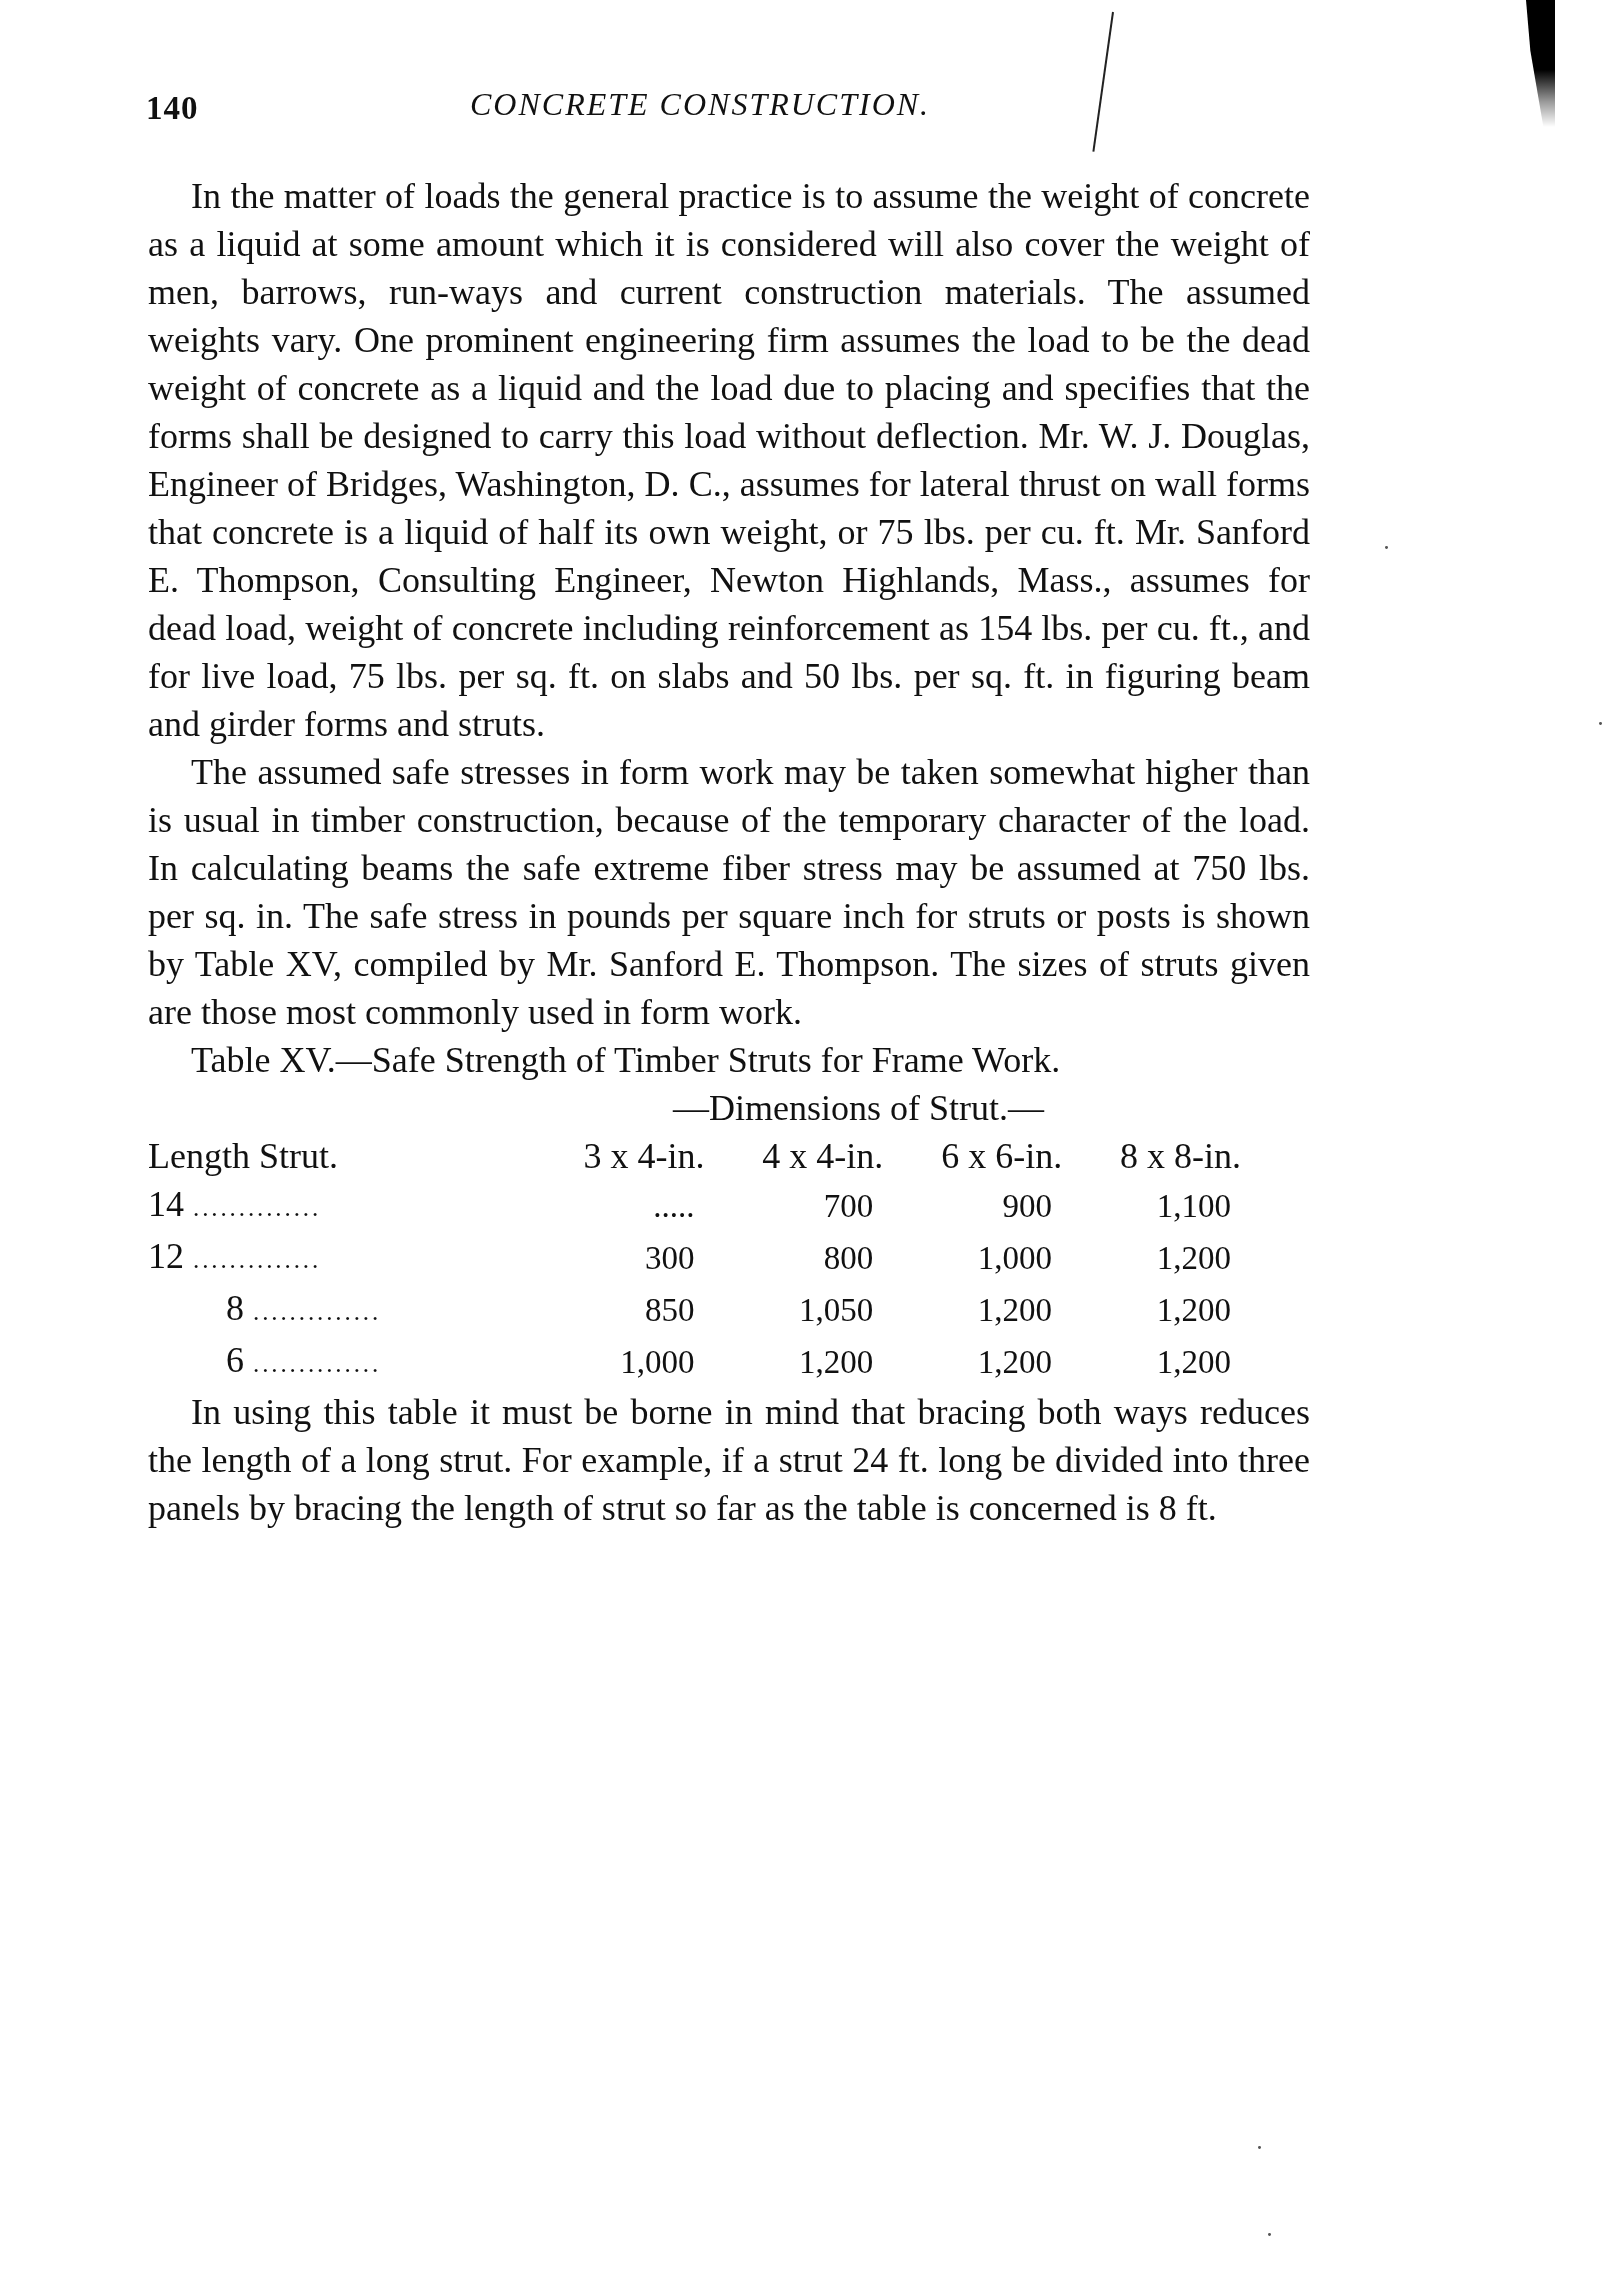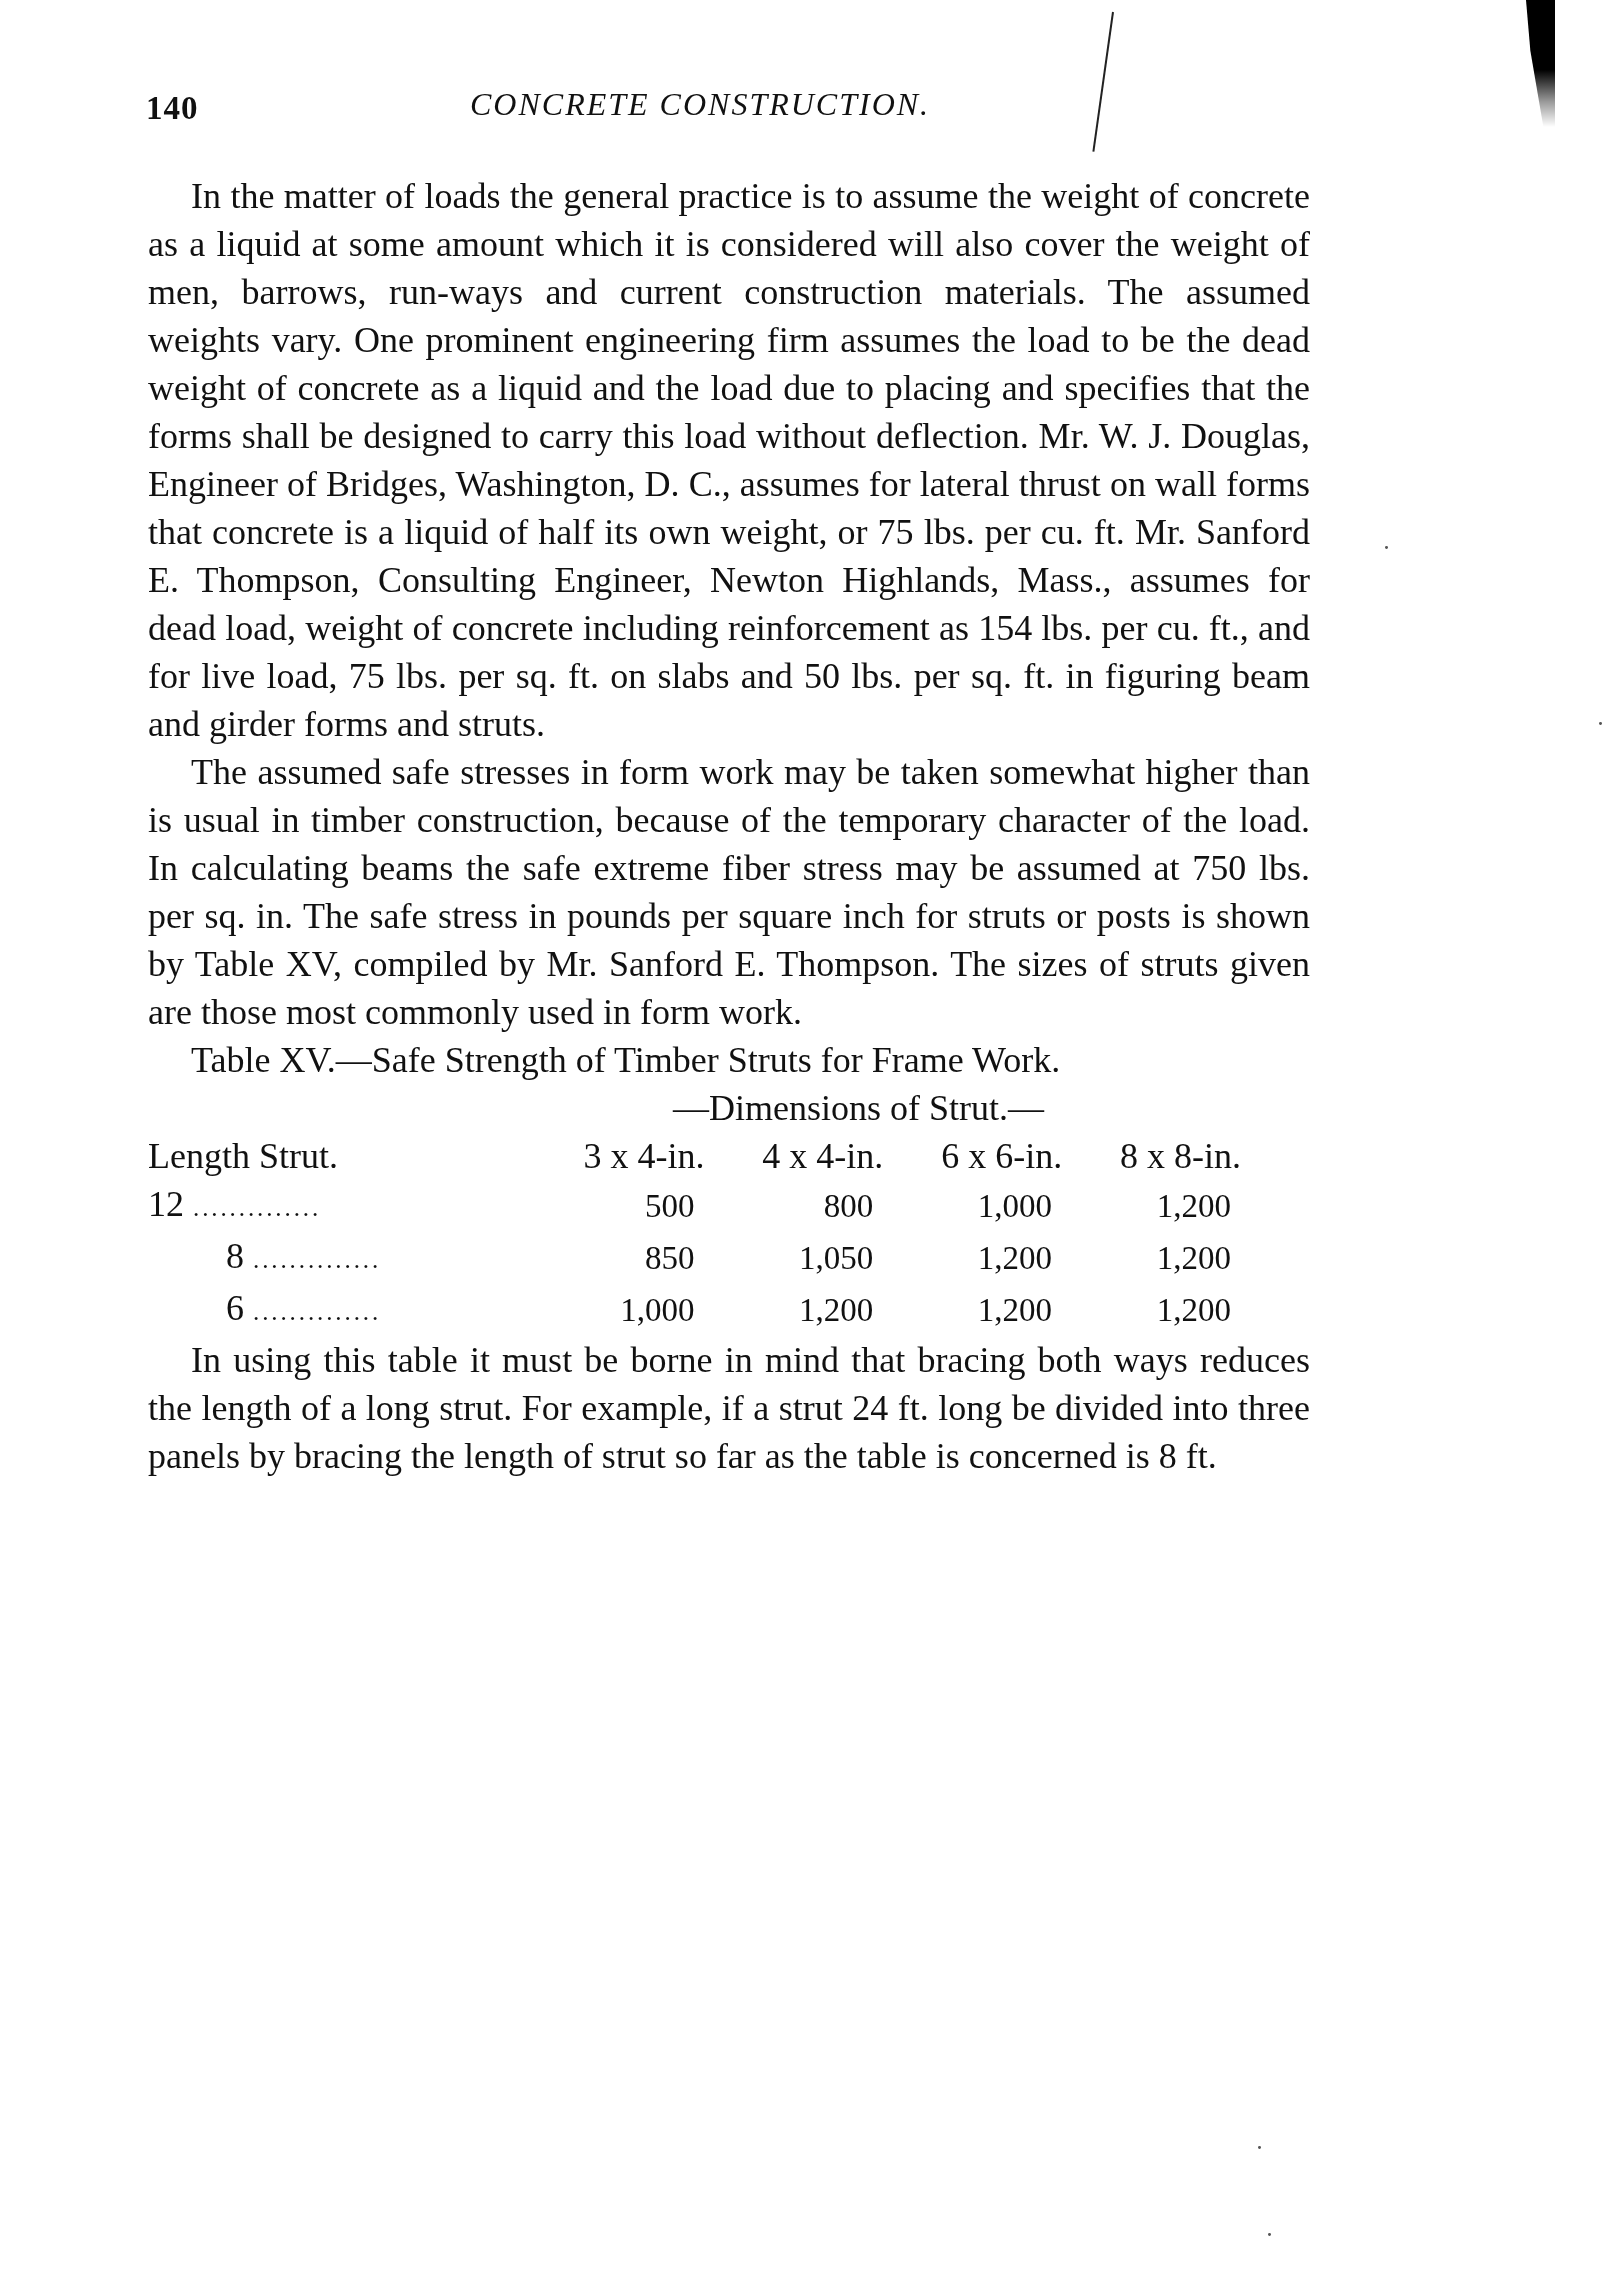--- a/index.html
+++ b/index.html
@@ -55,22 +55,29 @@
         <tr>
           <th class="len">Length Strut.</th>
           <th class="col">3 x 4-in.</th>
           <th class="col">4 x 4-in.</th>
           <th class="col">6 x 6-in.</th>
           <th class="col">8 x 8-in.</th>
         </tr>
       </thead>
       <tbody>
         <tr>
+          <td class="len"><span>14</span> <span class="dots">..............</span></td>
+          <td class="num">.....</td>
+          <td class="num">700</td>
+          <td class="num">900</td>
+          <td class="num">1,100</td>
+        </tr>
+        <tr>
           <td class="len"><span>12</span> <span class="dots">..............</span></td>
-          <td class="num">500</td>
+          <td class="num">300</td>
           <td class="num">800</td>
           <td class="num">1,000</td>
           <td class="num">1,200</td>
         </tr>
         <tr>
           <td class="len" style="padding-left:78px"><span>8</span> <span class="dots">..............</span></td>
           <td class="num">850</td>
           <td class="num">1,050</td>
           <td class="num">1,200</td>
           <td class="num">1,200</td>

